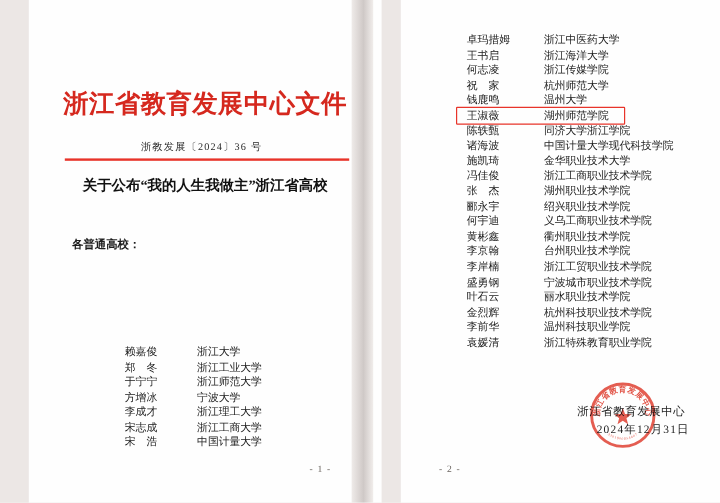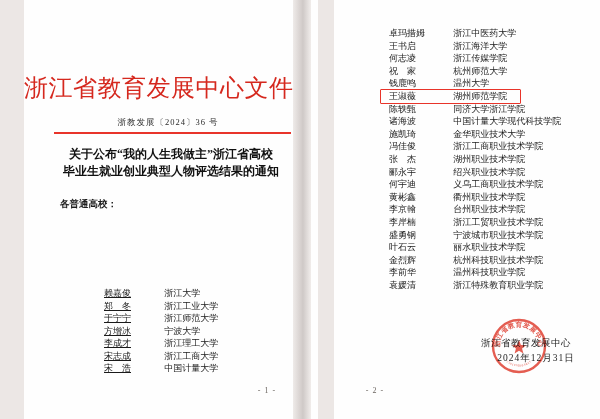--- a/index.html
+++ b/index.html
@@ -21,22 +21,22 @@
     -webkit-font-smoothing:antialiased;
   }
   .page{position:absolute;top:0;bottom:0;background:var(--page-bg);margin-left:24px;}
   .page1{left:0;width:294px;}
   .page2{left:310px;width:290px;}
   .fold{
     position:absolute;top:0;bottom:0;left:293px;width:18px;
     background:linear-gradient(to right,#efebe9 0%,#d8d2d0 40%,#cfc9c7 55%,#f1edeb 100%);
   }
   .doc-header{
-    position:absolute;top:72px;left:0;right:0;
-    color:var(--header-red);font-weight:normal;font-size:24px;letter-spacing:.5px;
+    position:absolute;top:72px;left:0;right:0;text-align:center;
+    color:var(--header-red);font-weight:bold;font-size:21px;letter-spacing:.5px;
     white-space:nowrap;
   }
   .doc-number{
     position:absolute;top:117px;left:0;right:6px;text-align:center;
     font-size:8.5px;letter-spacing:1px;color:#2a2a2a;
   }
   .red-line{
     position:absolute;top:132px;left:30px;width:237px;height:2px;
     background:var(--line-red);
   }
@@ -55,21 +55,21 @@
   .name-list{position:absolute;}
   .p1-list{top:287px;left:80px;width:200px;}
   .p2-list{top:27px;left:46px;width:240px;}
   .row{
     position:relative;height:12.55px;line-height:12.55px;font-size:9px;
     padding-left:9px;white-space:nowrap;color:#1a1a1a;
   }
   .p2-list .row{height:12.6px;line-height:12.6px;}
   .row .name{display:inline-block;width:62px;}
   .p1-list .row{padding-left:0;}
-  .p1-list .row .name{width:58px;text-decoration:underline;}
+  .p1-list .row .name{width:58px;}
   .row.highlighted::before{
     content:"";position:absolute;left:0;top:-1px;width:139px;height:12.6px;
     border:1.3px solid var(--highlight-red);border-radius:1px;
   }
   .sig-name{
     position:absolute;top:337px;left:147px;width:120px;
     font-size:9.5px;letter-spacing:.5px;white-space:nowrap;
   }
   .sig-date{
     position:absolute;top:351.5px;left:142px;width:120px;
@@ -88,21 +88,20 @@
 </style>
 </head>
 <body>
 
 <div class="page page1">
   <div class="doc-header">浙江省教育发展中心文件</div>
   <div class="doc-number">浙教发展〔2024〕36 号</div>
   <div class="red-line"></div>
   <div class="doc-title">
     <div>关于公布“我的人生我做主”浙江省高校</div>
-    <div>毕业生就业创业典型人物评选结果的通知</div>
   </div>
   <div class="salutation">各普通高校：</div>
 
   <div class="name-list p1-list">
 
       <div class="row">
         <span class="name">赖嘉俊</span>
         <span class="school">浙江大学</span>
       </div>
 

